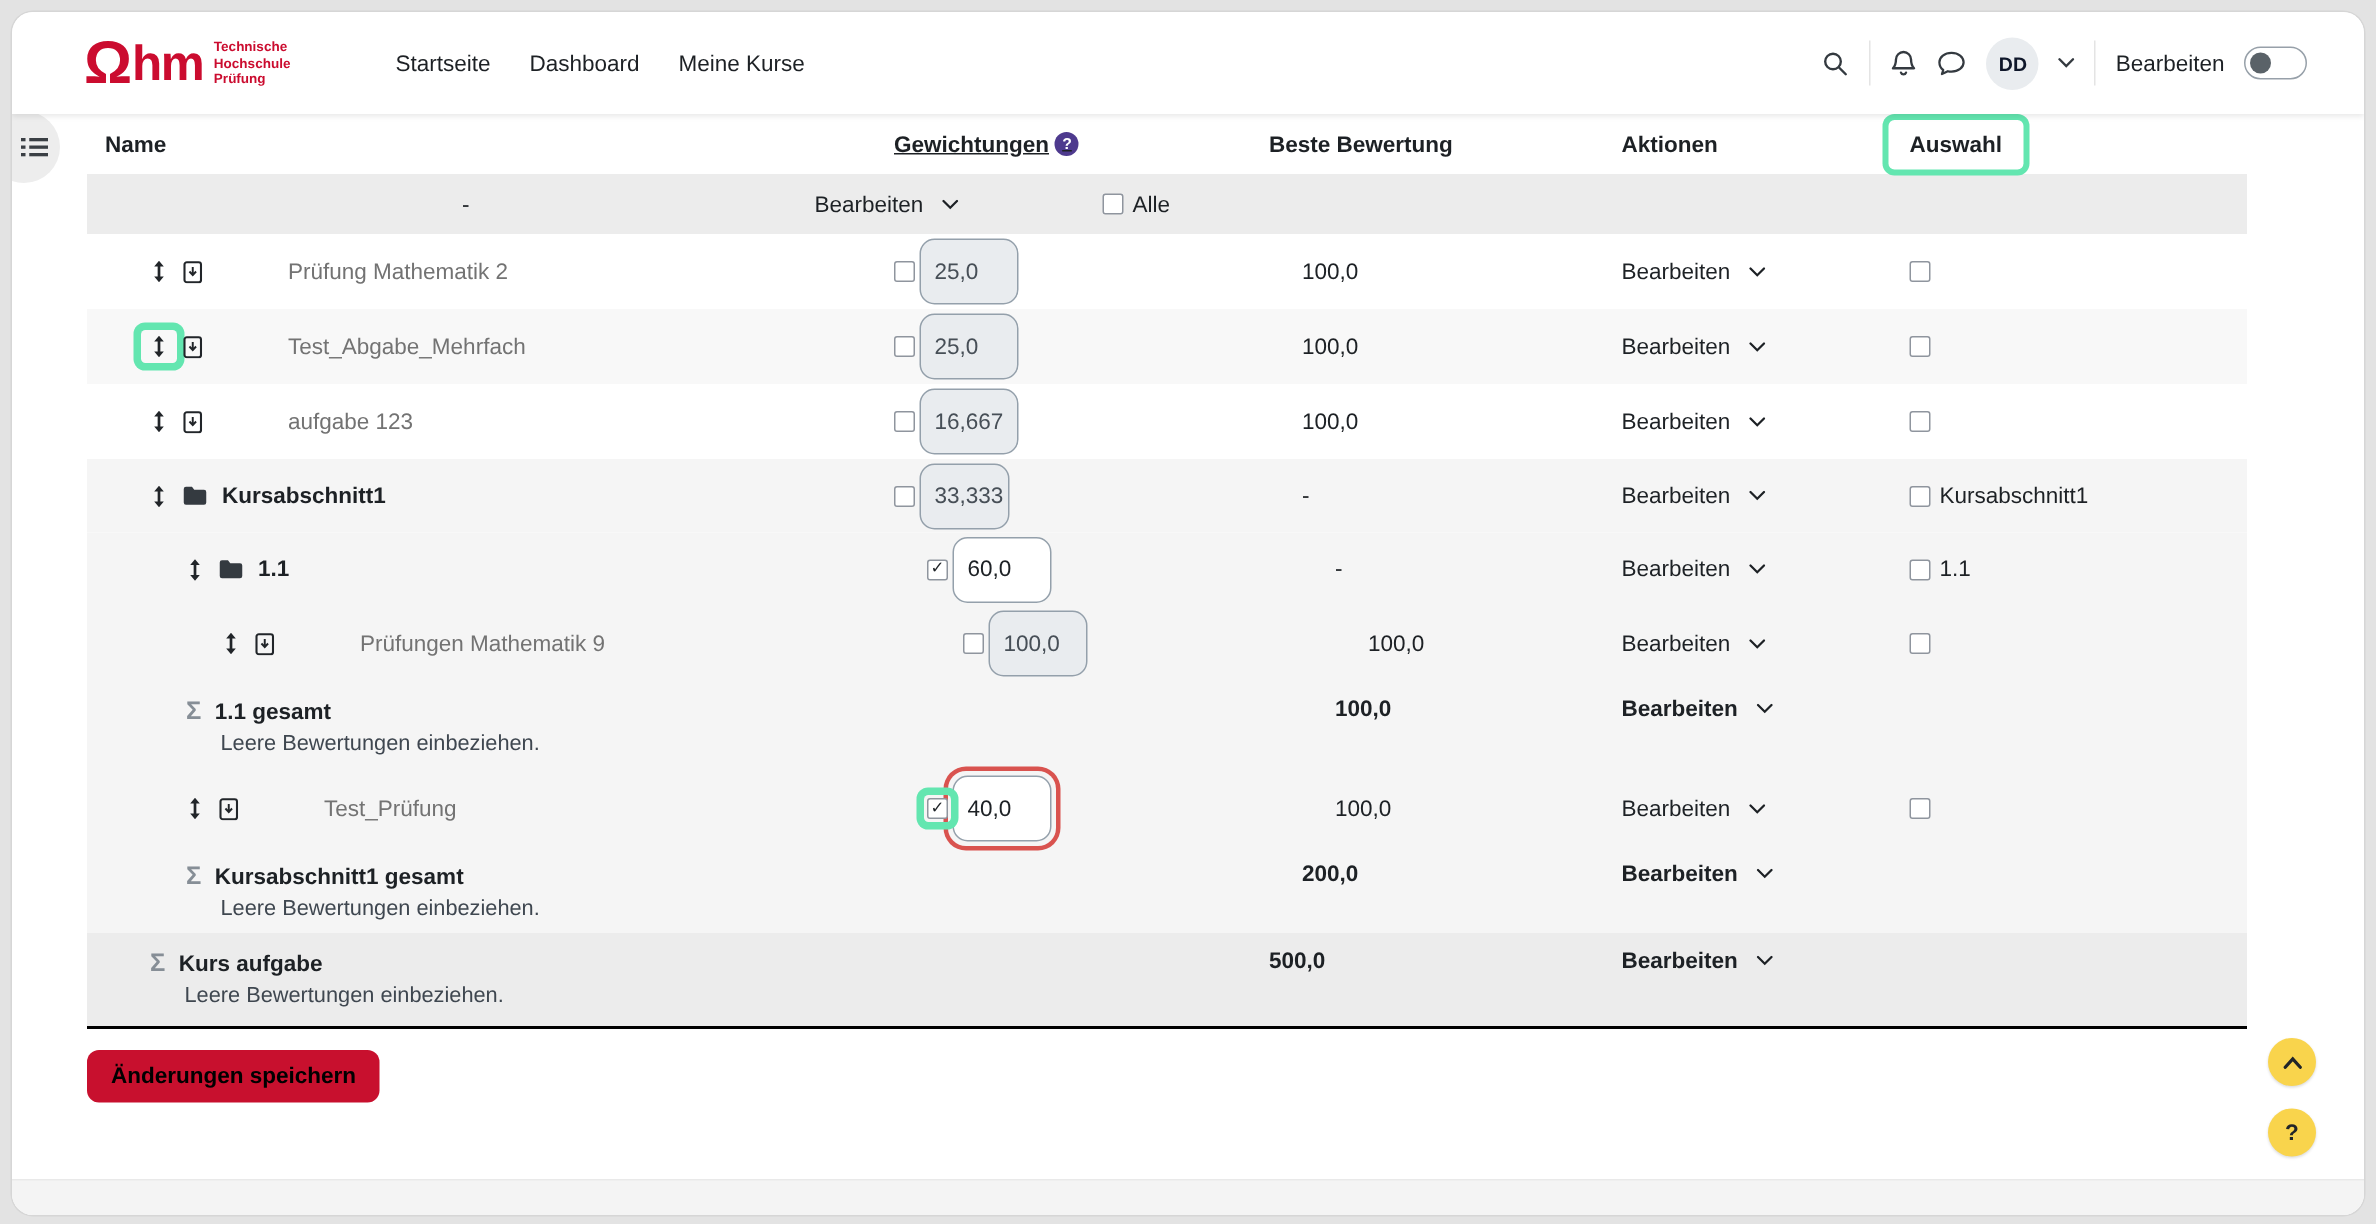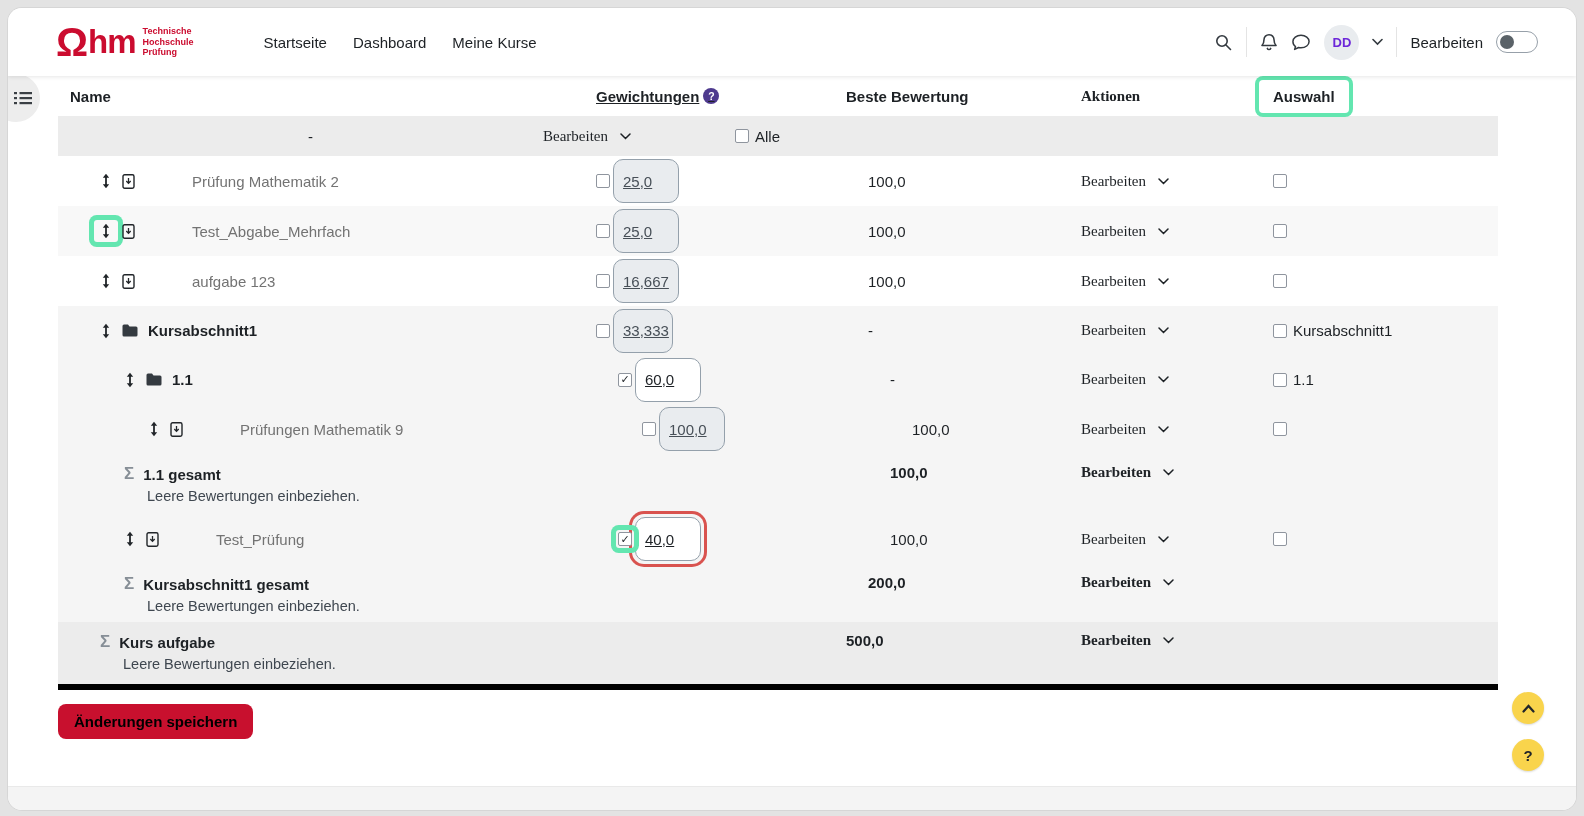--- a/index.html
+++ b/index.html
@@ -15,39 +15,39 @@
   .logo { display:flex; align-items:center; margin-right:70px; }
   .logo-omega { color:#cb0c2f; font-weight:800; font-size:40px; line-height:.9; }
   .logo-word  { color:#cb0c2f; font-weight:800; font-size:33px; letter-spacing:-1px; line-height:.9; }
   .logo-sub { color:#cb0c2f; font-size:9px; font-weight:700; line-height:1.15; margin-left:7px; }
   .nav { display:flex; gap:26px; font-size:15px; }
   .nav a { color:#1d2125; text-decoration:none; }
   .tb-right { margin-left:auto; display:flex; align-items:center; gap:13px; }
   .vdiv { width:1px; height:30px; background:#e4e4e4; }
   .icon-btn { display:inline-flex; align-items:center; justify-content:center; }
   .avatar { width:35px; height:35px; border-radius:50%; background:#e9ecef; display:flex;
-            align-items:center; justify-content:center; font-size:13px; font-weight:700; color:#6d28d9; }
+            align-items:center; justify-content:center; font-size:13px; font-weight:700; color:#0f172a; }
   .edit-label { font-size:15px; }
   .toggle { width:42px; height:22px; border:1px solid #97a0a9; border-radius:12px; position:relative; background:#fff; }
   .toggle .knob { position:absolute; left:3px; top:3px; width:14px; height:14px; border-radius:50%; background:#5a6268; }
 
   .drawer-btn { position:absolute; left:-16px; top:66px; width:48px; height:48px; border-radius:50%;
                 background:#ededed; display:flex; align-items:center; justify-content:center;
                 padding-left:14px; z-index:4; }
 
   .page-title { font-size:25px; font-weight:700; margin:16px 0 13px 55px; }
 
   
-  .grade-table { margin-left:50px; width:1440px; font-size:15px; border-bottom:6px solid #000000; }
+  .grade-table { margin-left:50px; width:1440px; font-size:15px; border-bottom:2px solid #000000; }
   .trow { display:flex; align-items:center; }
   .cell { flex:none; }
   .c-name   { width:538px; display:flex; align-items:center; padding-left:12px; }
   .c-weight { width:250px; display:flex; align-items:center; }
   .c-grade  { width:235px; }
-  .c-act    { width:192px;font-family:Liberation Serif, serif; }
+  .c-act    { width:192px; }
   .c-sel    { flex:1 1 auto; display:flex; align-items:center; gap:6px; }
   .thead { height:40px; font-weight:700; }
   .thead .c-weight { gap:2px;text-decoration:underline; }
 
   .h40{height:40px}.h49{height:49px}.h50{height:50px}
   .h58{height:58px}.h60{height:60px}.h62{height:62px}
   .bg-dark{background:#ececec}.bg-lt{background:#f8f8f8}.bg-mid{background:#f5f5f5}
 
   .ind1{padding-left:42px}.ind2{padding-left:66px}.ind3{padding-left:90px}
   .wi2{padding-left:22px}.wi3{padding-left:46px}
@@ -56,21 +56,21 @@
   .ic { display:inline-flex; margin-right:10px; flex:none; }
   .ilink { color:#737373; text-decoration:none;margin-left:47px; }
   .b { font-weight:700; }
 
   .cb { width:14px; height:14px; border:1px solid #8f959e; border-radius:2px; background:#fff;
         display:inline-flex; align-items:center; justify-content:center; flex:none; }
   .cb i { font-style:normal; font-size:11px; line-height:1; color:#1d2125; }
 
   .winput { height:44px; width:66px; border:1px solid #94a0ab; border-radius:10px;
             display:inline-flex; align-items:center; padding:15px 9px; margin-left:3px;
-            background:#fff; overflow:hidden; white-space:nowrap; font-size:15px;text-decoration:underline; }
+            background:#fff; overflow:hidden; white-space:nowrap; font-size:15px; }
   .winput.dis { background:#e9ecef; color:#474f57; }
   .winput.clip { width:60px; }
 
   .act { display:inline-flex; align-items:center; gap:12px; color:#1d2125; }
   .sum { color:#868e96; font-size:17px; font-weight:600; margin-right:9px; }
   .tall { align-items:flex-start; padding-top:10px; }
   .name-block .line1 { display:flex; align-items:center; }
   .subtext { font-size:14.5px; color:#3f4750; margin-top:4px; margin-left:23px; }
 
   .save-btn { display:inline-block; margin:14px 0 0 50px; background:#c8102e; color:#000000;

